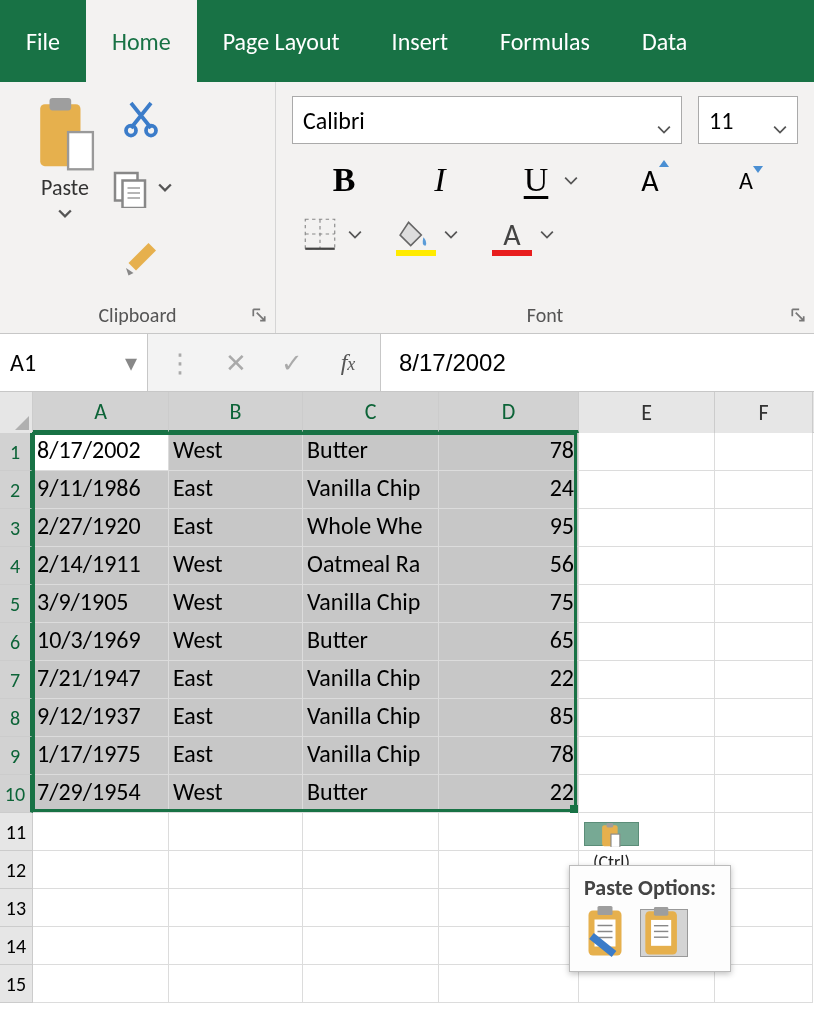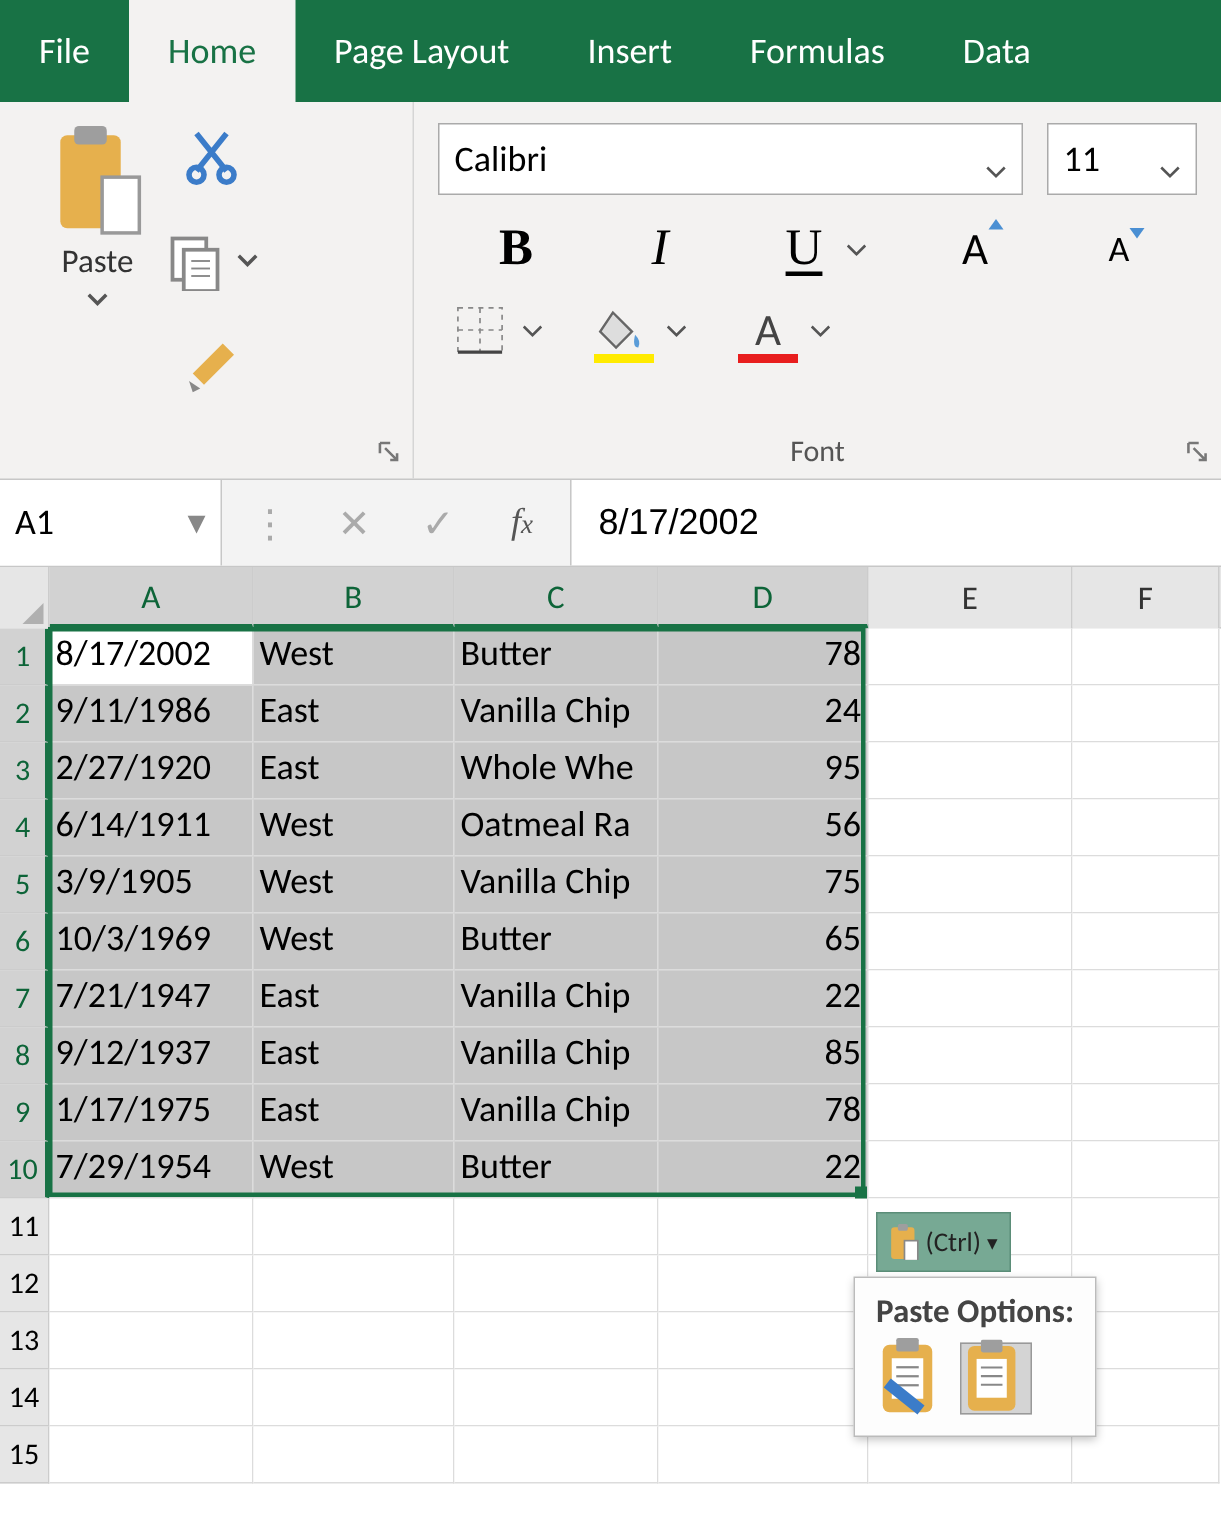--- a/index.html
+++ b/index.html
@@ -1,19 +1,19 @@
 <!DOCTYPE html>
 <html><head>
 <meta charset="utf-8">
 <style>
   * { box-sizing: border-box; margin: 0; padding: 0; }
   body { font-family: "Segoe UI", Calibri, Arial, sans-serif; font-size: 14px; background: #fff; width: 814px; height: 1018px; overflow: hidden; }
 
   
-  .ribbon-tabs { display: flex; background: #187245; height: 68px; align-items: stretch; color: #fff; font-size: 24px; }
+  .ribbon-tabs { display: flex; background: #187245; height: 82px; align-items: stretch; color: #fff; font-size: 24px; }
   .ribbon-tab { padding: 0 26px; display: flex; align-items: center; cursor: pointer; }
   .ribbon-tab.active { background: #f3f2f1; color: #187245; }
 
   
   .ribbon-body { display: flex; background: #f3f2f1; height: 252px; border-bottom: 1px solid #c7c7c7; }
   .ribbon-group { display: flex; flex-direction: column; justify-content: space-between; padding: 8px 10px 4px 10px; position: relative; }
   .ribbon-group + .ribbon-group { border-left: 1px solid #d5d5d5; }
   .group-title { text-align: center; font-size: 20px; color: #555; padding: 6px 0 2px; position: relative; }
   .group-launcher { position: absolute; right: 4px; bottom: 6px; width: 20px; height: 20px; color:#6f6f6f; }
   .group-launcher svg { width:16px; height:16px; }
@@ -76,21 +76,21 @@
   .cells{ position:relative; flex:1;}
   .cell-row{ display:flex; height:38px;}
   .cell{ border-right:1px solid #dcdcdc; border-bottom:1px solid #dcdcdc; font-size:24px; padding:2px 4px; font-family: Calibri, sans-serif; overflow:hidden; white-space:nowrap; background:#fff;}
   .cell.sel{ background:#c7c7c7;}
   .cell.right{ text-align:right;}
   .cell.active{ background:#fff !important;}
   .selection-border{ position:absolute; border:3px solid #187245; pointer-events:none; }
   .fill-handle{ position:absolute; width:8px; height:8px; background:#187245; bottom:-4px; right:-4px;}
 
   
-  .smart-tag{ position:absolute; background:#77a994; border:1px solid #5b8d78; height:40px; display:flex; align-items:center; padding:0 8px; gap:4px; font-size:18px; color:#222; cursor:pointer;}
+  .smart-tag{ position:absolute; background:#77a994; border:1px solid #5b8d78; height:24px; display:flex; align-items:center; padding:0 8px; gap:4px; font-size:18px; color:#222; cursor:pointer;flex-direction:column;}
   .smart-clipboard-icon{ width:20px; height:24px;}
   .paste-options{ position:absolute; background:#fdfdfd; border:1px solid #bbb; box-shadow:0 2px 6px rgba(0,0,0,0.25); padding:8px 14px 14px;}
   .paste-options-title{ font-size:22px; font-weight:bold; color:#444; margin-bottom:8px;}
   .paste-options-icons{ display:flex; gap:8px;}
   .po-icon{ width:48px; height:48px; display:flex; align-items:center; justify-content:center; cursor:pointer;}
   .po-icon.sel{ background:#d4d4d4; border:1px solid #999;}
 
   .wA{width:136px;} .wB{width:134px;} .wC{width:136px;} .wD{width:140px;} .wE{width:136px;} .wF{width:98px;}
 </style>
 </head>
@@ -147,20 +147,21 @@
               </svg></span>
         </div>
         <div class="ic">
           <svg viewBox="0 0 32 32">
               <path d="M6 20 L22 4 L28 10 L12 26 Z" fill="#e6b04d"></path>
               <path d="M4 24 L10 28 L6 30 Z" fill="#888"></path>
             </svg>
         </div>
       </div>
     </div>
+    <div class="group-title">Clipboard</div>
     <span class="group-launcher"><svg viewBox="0 0 14 14">
           <path d="M2 2 H8 M2 2 V8 M5 5 L12 12 M12 8 V12 H8" stroke="#777" stroke-width="1.5" fill="none"></path>
         </svg></span>
   </div>
 
   <div class="ribbon-group font-group">
     <div>
       <div class="font-row1">
         <div class="font-name">
           <span>Calibri</span>
@@ -301,21 +302,21 @@
           </div>
           <div class="cell-row">
             <div class="cell wA sel">2/27/1920</div>
             <div class="cell wB sel">East</div>
             <div class="cell wC sel">Whole Whe</div>
             <div class="cell wD sel right">95</div>
             <div class="cell wE"></div>
             <div class="cell wF"></div>
           </div>
           <div class="cell-row">
-            <div class="cell wA sel">6/14/1911</div>
+            <div class="cell wA sel">2/14/1911</div>
             <div class="cell wB sel">West</div>
             <div class="cell wC sel">Oatmeal Ra</div>
             <div class="cell wD sel right">56</div>
             <div class="cell wE"></div>
             <div class="cell wF"></div>
           </div>
           <div class="cell-row">
             <div class="cell wA sel">3/9/1905</div>
             <div class="cell wB sel">West</div>
             <div class="cell wC sel">Vanilla Chip</div>

